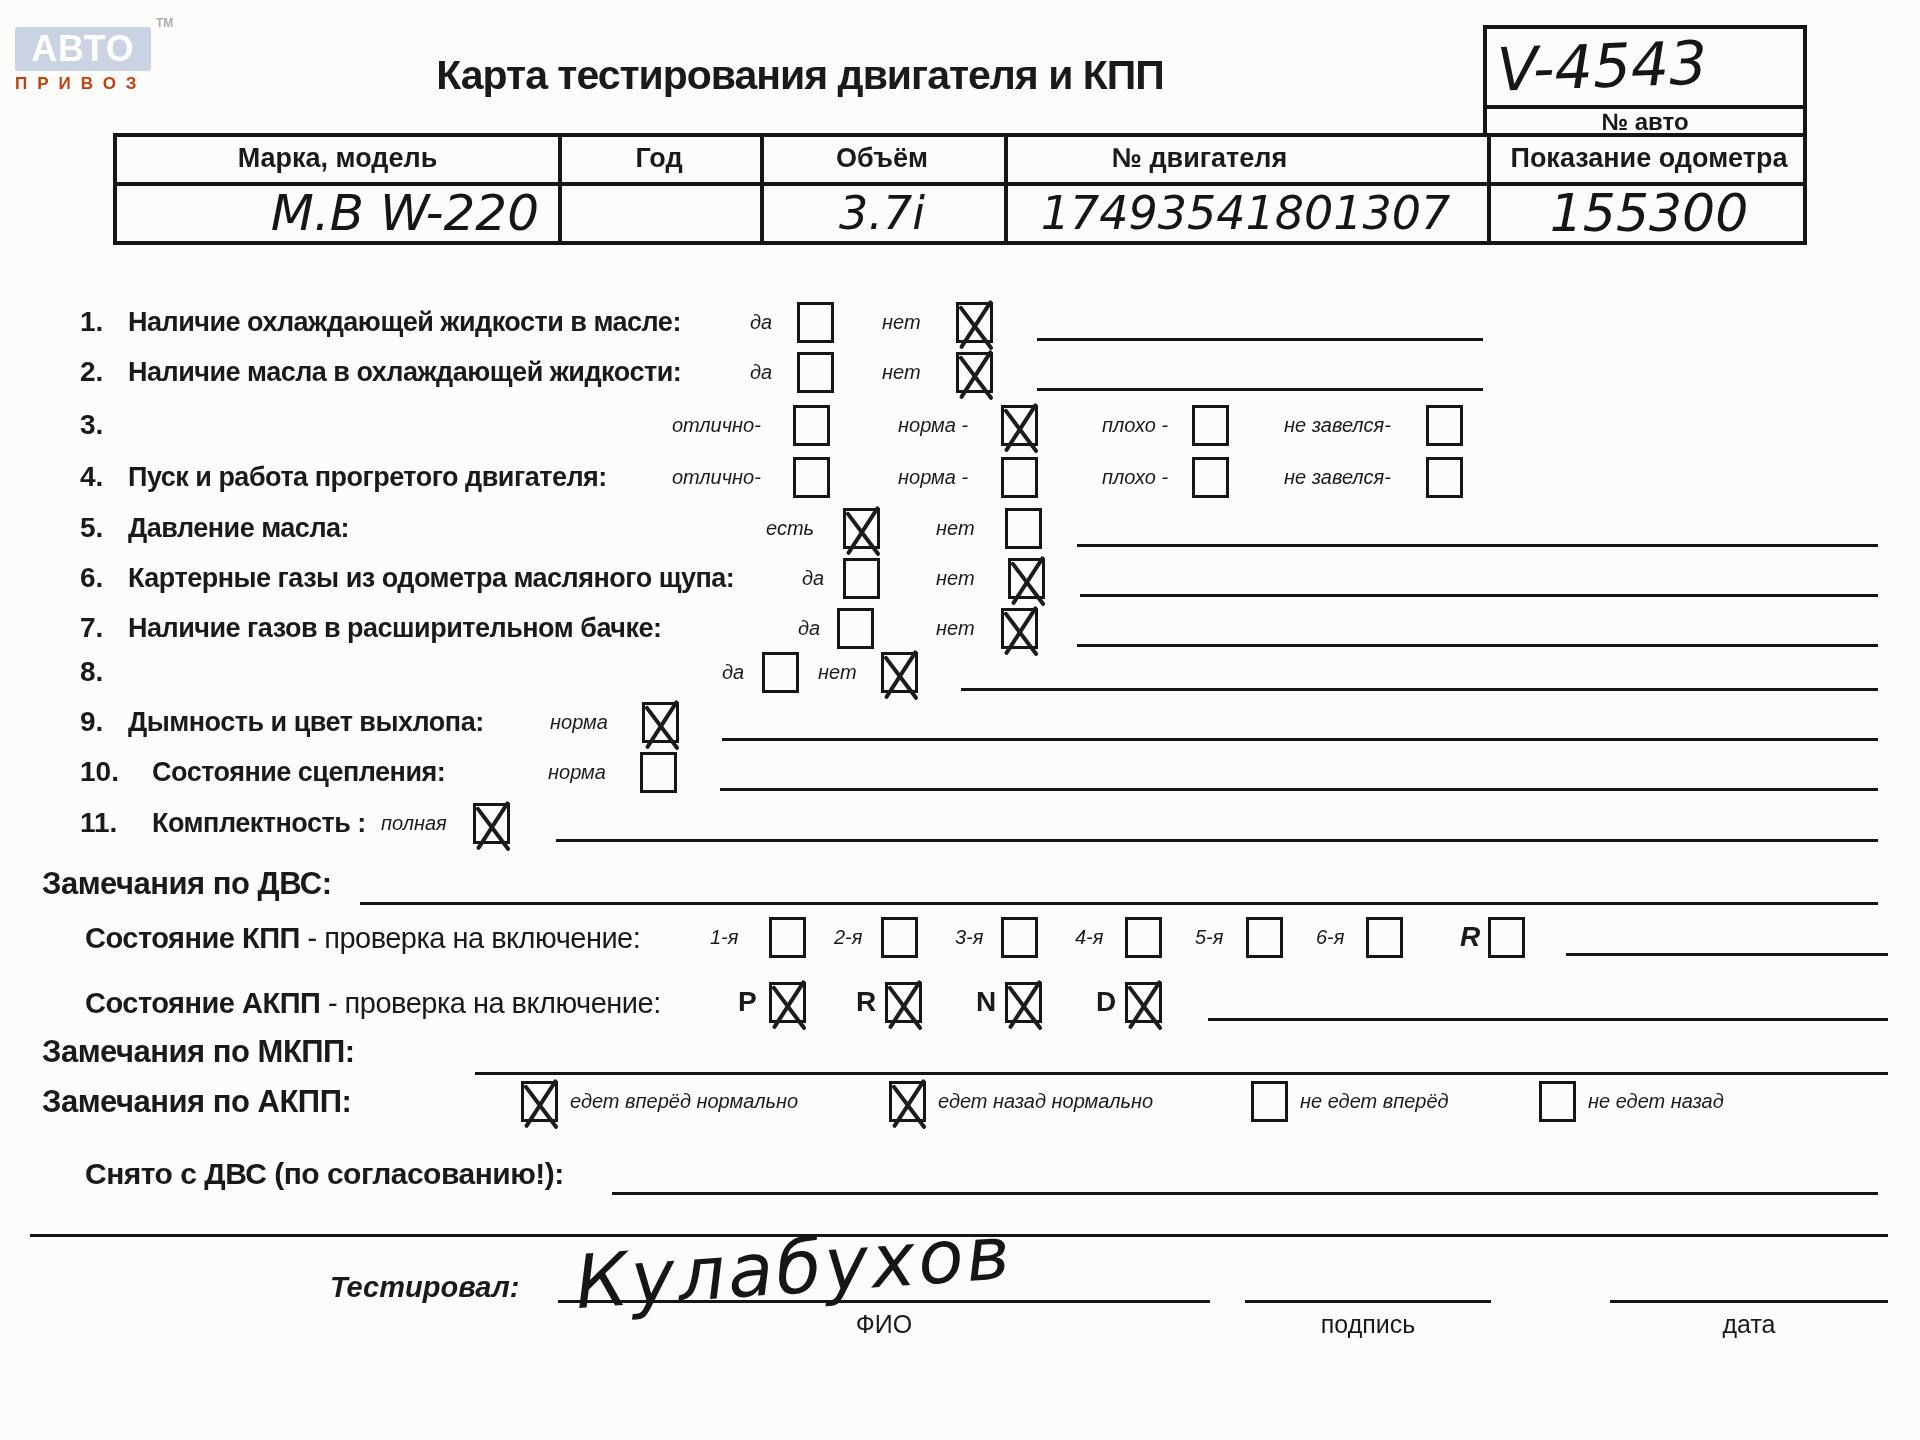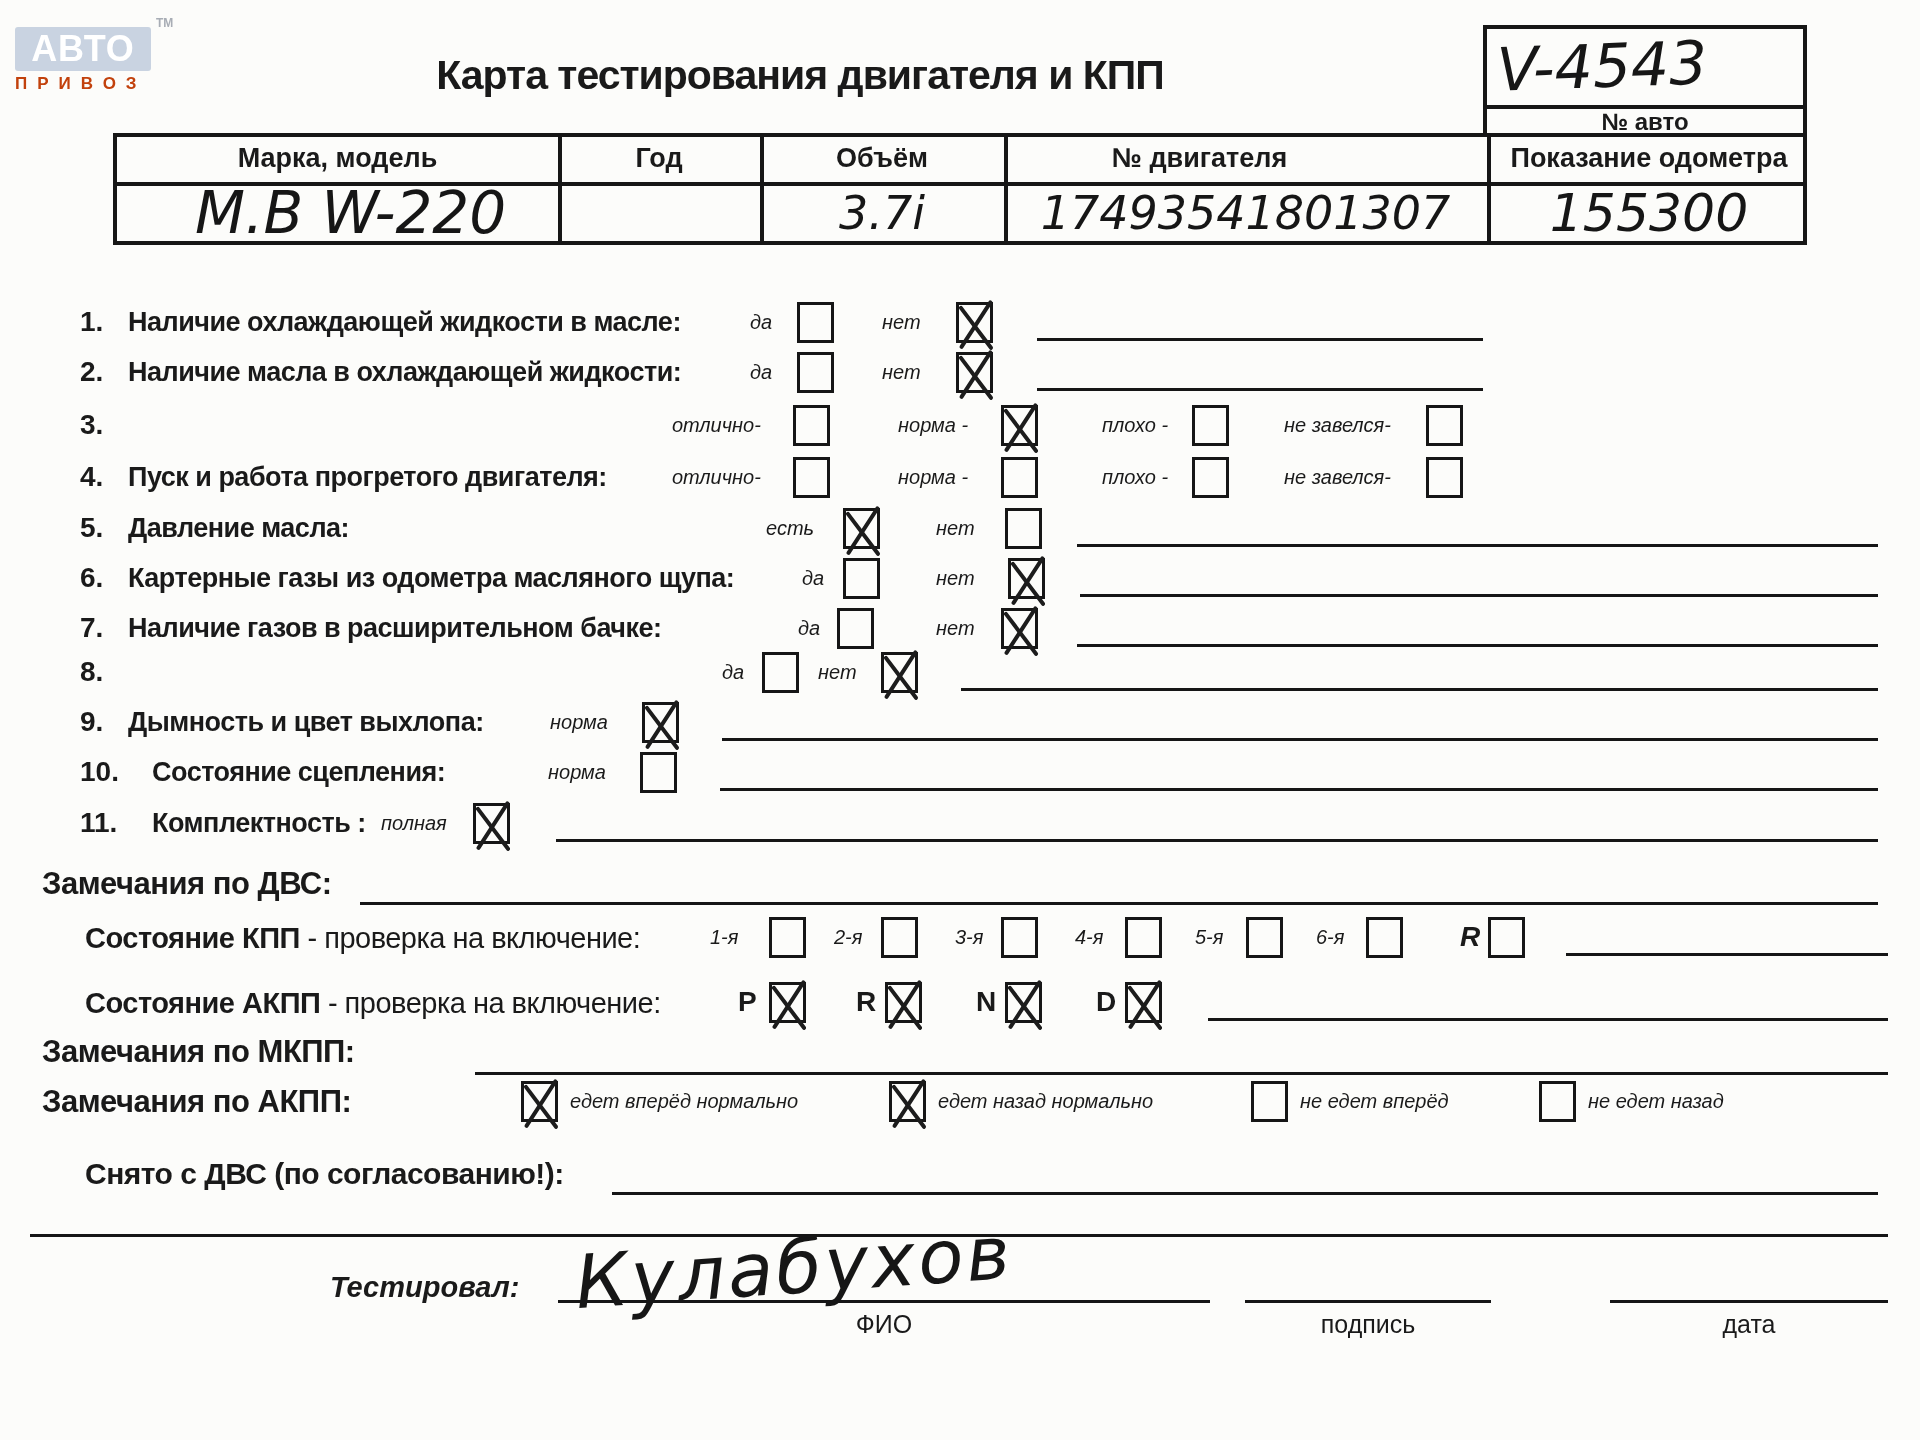--- a/index.html
+++ b/index.html
@@ -88,21 +88,21 @@
     <div class="vcol" style="left:441px"></div>
     <div class="vcol" style="left:643px"></div>
     <div class="vcol" style="left:887px"></div>
     <div class="vcol" style="left:1370px"></div>
     <div id="vhr"></div>
     <div class="vhead" style="left:0;width:441px">Марка, модель</div>
     <div class="vhead" style="left:441px;width:202px">Год</div>
     <div class="vhead" style="left:643px;width:244px">Объём</div>
     <div class="vhead" style="left:860px;width:445px">№ двигателя</div>
     <div class="vhead" style="left:1370px;width:324px">Показание одометра</div>
-    <div class="vval hw" style="left:16px;width:420px;font-size:58px;text-align:center;padding-left:15px">M.B W-220</div>
+    <div class="vval hw" style="left:2px;width:420px;font-size:50px;text-align:right;padding-left:15px">M.B W-220</div>
     <div class="vval hw" style="left:441px;width:202px;font-size:44px"></div>
     <div class="vval hw" style="left:643px;width:244px;font-size:46px">3.7i</div>
     <div class="vval hw" style="left:887px;width:483px;font-size:46px">17493541801307</div>
     <div class="vval hw" style="left:1370px;width:324px;font-size:52px">155300</div>
   </div>
 
   <div class="row" style="top:297px">
     <span class="num" style="left:80px">1.</span>
     <span class="itm" style="left:128px">Наличие охлаждающей жидкости в масле:</span>
     <span class="opt" style="left:750px">да</span>

